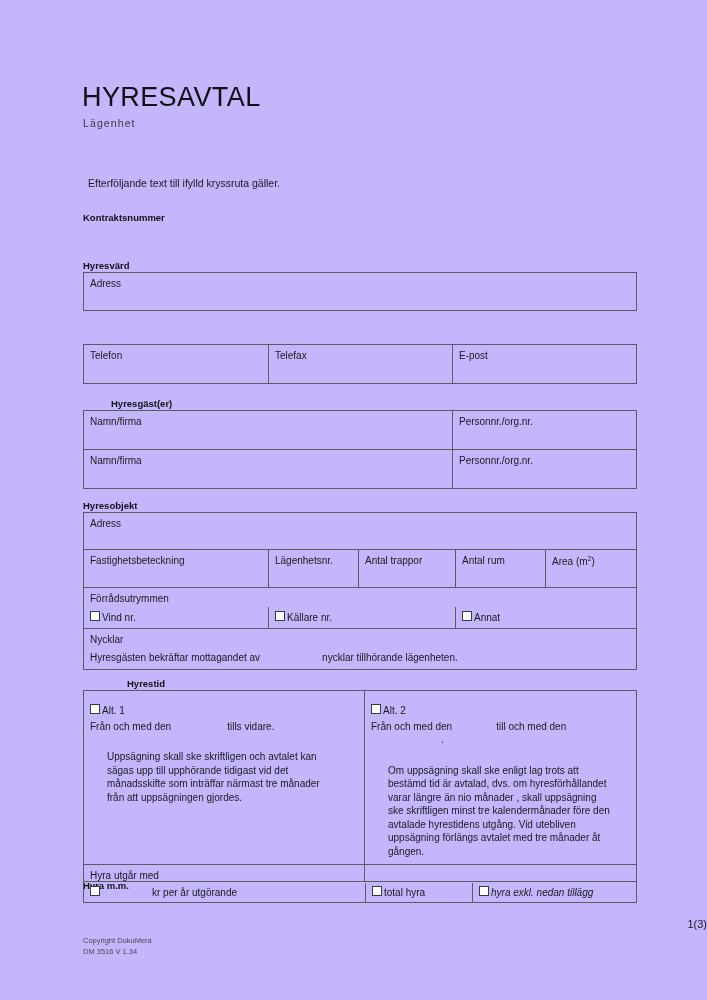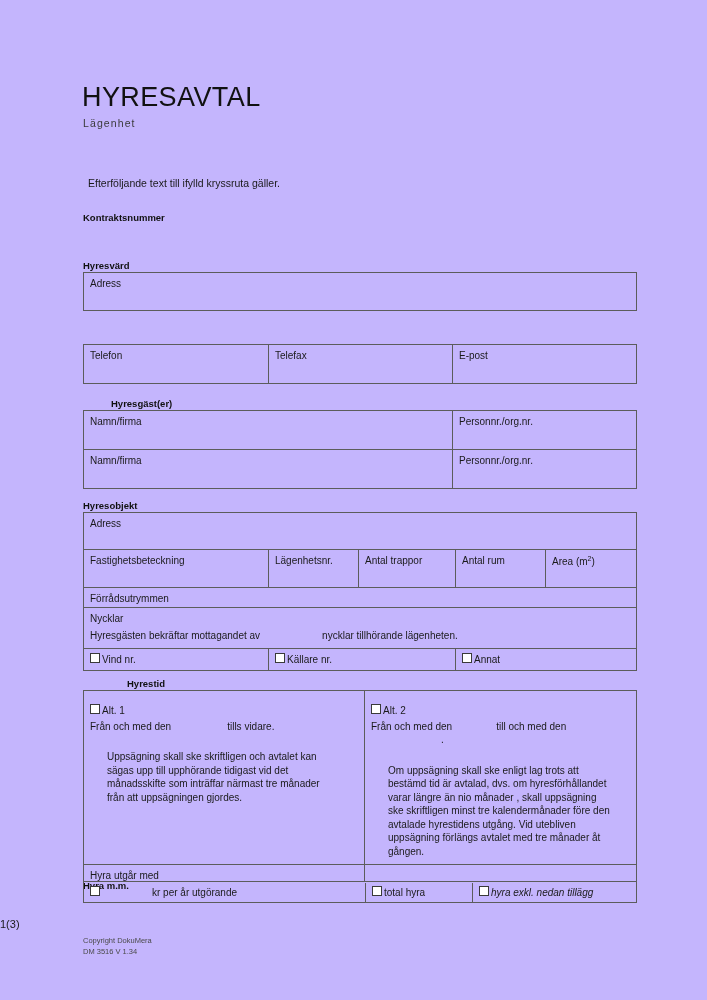--- a/index.html
+++ b/index.html
@@ -129,21 +129,21 @@
   
   .nyckel-line2 { margin-top: 4px; }
   .nyckel-gap { display: inline-block; width: 62px; }
 
   
   .page-num {
     position: absolute;
     left: 0;
     top: 919px;
     width: 707px;
-    text-align: left;
+    text-align: right;
     font-size: 11px;
     color: #1a1a1a;
     line-height: 1;
   }
   .footer-left {
     position: absolute;
     left: 83px;
     top: 936px;
     font-size: 7.5px;
     color: #4a4a4a;
@@ -253,34 +253,34 @@
         <td>
           <span class="cell-label"><span>Area (m</span><span class="sup">2</span><span>)</span></span>
         </td>
       </tr>
       <tr>
         <td colspan="5" style="border-bottom:none; padding-bottom:2px;">
           <span class="cell-label">Förrådsutrymmen</span>
         </td>
       </tr>
       <tr>
+        <td colspan="1" style="border-top:none; padding-bottom:4px;">
+          <span class="cb"></span><span>Vind nr.</span>
+        </td>
+        <td colspan="2" style="border-top:none;">
+          <span class="cb"></span><span>Källare nr.</span>
+        </td>
+        <td colspan="2" style="border-top:none;">
+          <span class="cb"></span><span>Annat</span>
+        </td>
+      </tr>
+      <tr>
         <td colspan="5" style="padding-bottom:5px;">
           <div>Nycklar</div>
           <div class="nyckel-line2"><span>Hyresgästen bekräftar mottagandet av</span><span class="nyckel-gap"></span><span>nycklar tillhörande lägenheten.</span></div>
-        </td>
-      </tr>
-      <tr>
-        <td colspan="1" style="border-top:none; padding-bottom:4px;">
-          <span class="cb"></span><span>Vind nr.</span>
-        </td>
-        <td colspan="2" style="border-top:none;">
-          <span class="cb"></span><span>Källare nr.</span>
-        </td>
-        <td colspan="2" style="border-top:none;">
-          <span class="cb"></span><span>Annat</span>
         </td>
       </tr>
     </tbody>
   </table>
 
   <div class="sec-head" style="top:679px;margin-left:44px;">Hyrestid</div>
   <table class="tbl alt-box" style="top:690px;">
     <colgroup>
         <col style="width:281px">
         <col style="width:272px">

